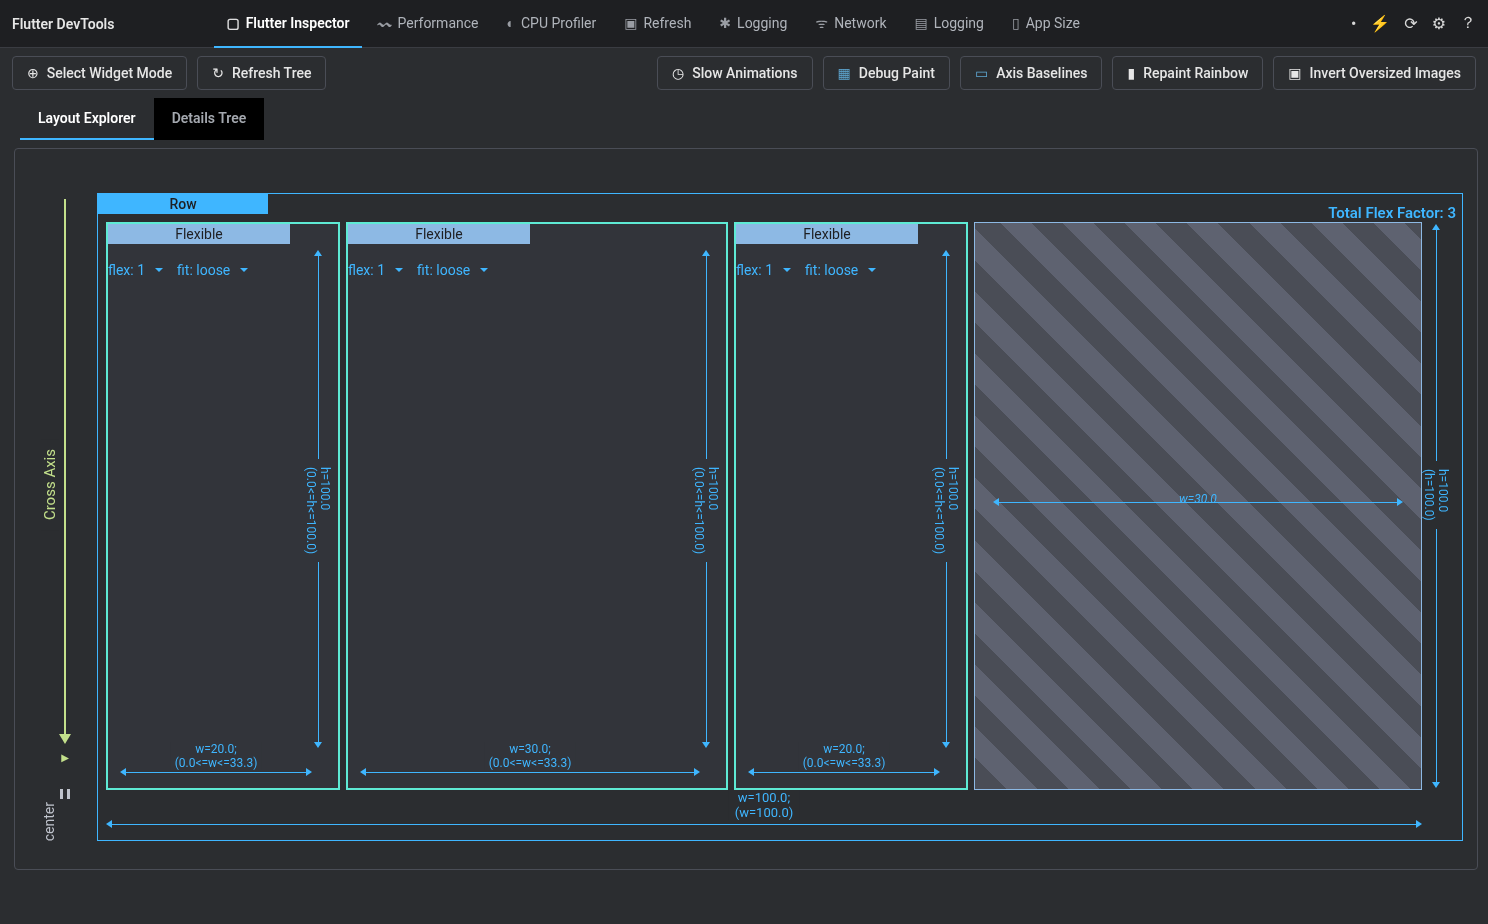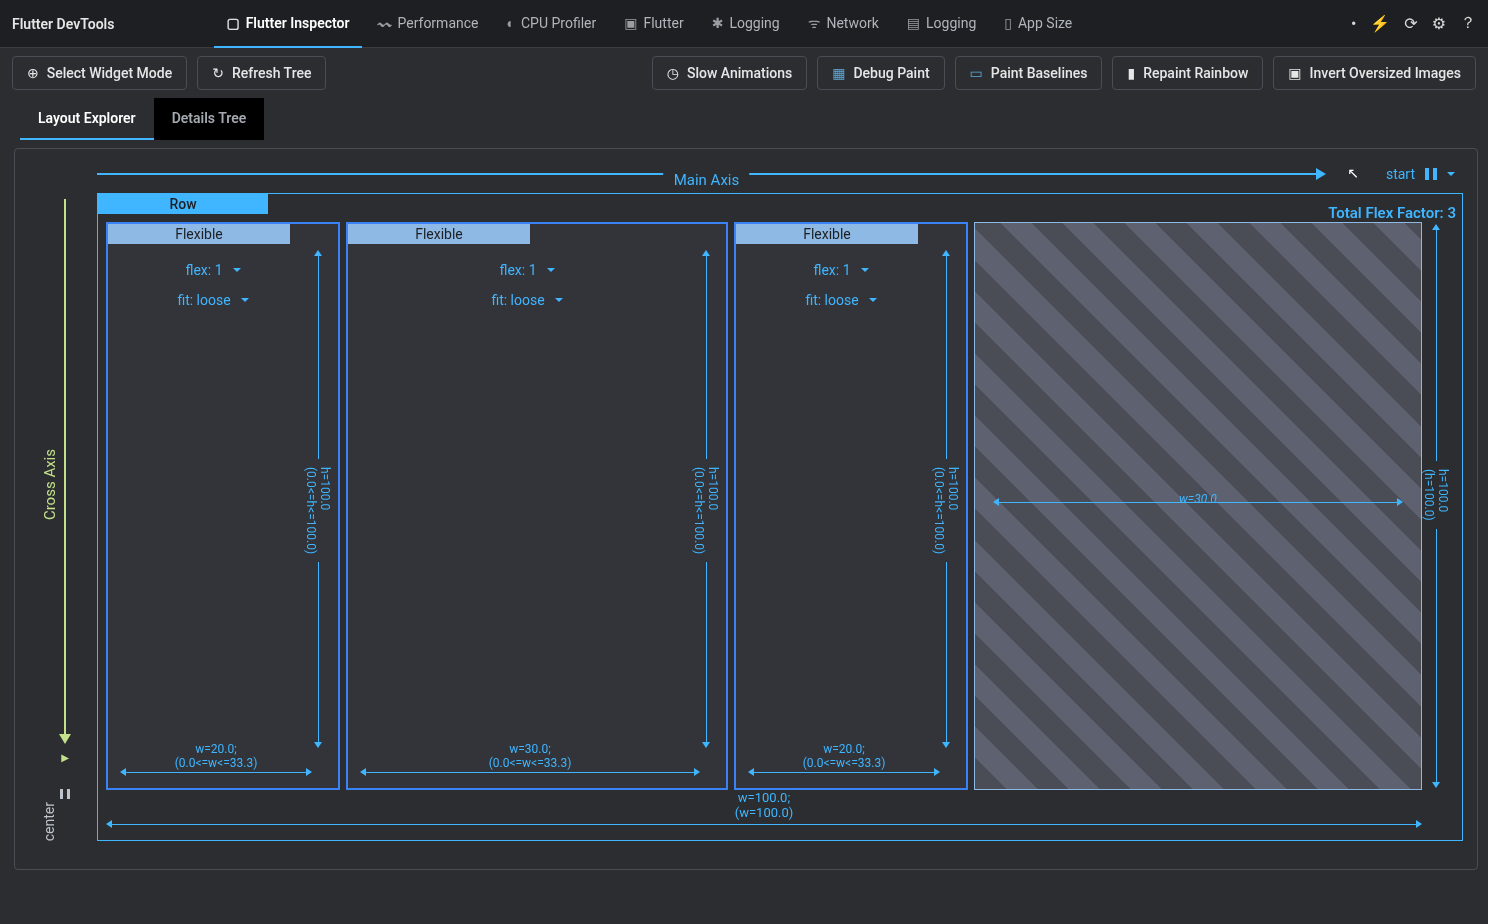--- a/index.html
+++ b/index.html
@@ -257,41 +257,41 @@
   position: absolute;
   top: 28px;
   left: 8px;
   right: 40px;
   bottom: 50px;
   display: flex;
   gap: 6px;
 }
 
 .child {
-  border: 2px solid #3b82f6;
+  border: 2px solid #5eead4;
   position: relative;
   background: #32343a;
 }
 .child-label {
   position: absolute;
   top: 0; left: 0;
   width: 182px;
   background: #8db9e4;
   color: #1e1f22;
   font-size: 14px;
   padding: 2px 0;
   text-align: center;
 }
 .child .ctrls {
   position: absolute;
   top: 38px;
   left: 0; right: 20px;
   text-align: center;
   display: flex;
-  flex-direction: column;
+  flex-direction: row;
   align-items: center;
   gap: 14px;
   color: #3fb6ff;
   font-size: 14px;
 }
 .flex-select, .fit-select {
   display: flex;
   align-items: center;
   gap: 10px;
   cursor: pointer;
@@ -410,21 +410,21 @@
     <div class="nav-tab">
         <span class="icon">〰</span>
         <span>Performance</span>
       </div>
     <div class="nav-tab">
         <span class="icon">◐</span>
         <span>CPU Profiler</span>
       </div>
     <div class="nav-tab">
         <span class="icon">▣</span>
-        <span>Flutter</span>
+        <span>Refresh</span>
       </div>
     <div class="nav-tab">
         <span class="icon">✱</span>
         <span>Logging</span>
       </div>
     <div class="nav-tab">
         <span class="icon">ᯤ</span>
         <span>Network</span>
       </div>
     <div class="nav-tab">
@@ -458,51 +458,39 @@
   <div class="toolbar-btn">
       <span>◷</span>
       <span>Slow Animations</span>
     </div>
   <div class="toolbar-btn">
       <span style="color:#5fa8d3">▦</span>
       <span>Debug Paint</span>
     </div>
   <div class="toolbar-btn">
       <span style="color:#5fa8d3">▭</span>
-      <span>Paint Baselines</span>
+      <span>Axis Baselines</span>
     </div>
   <div class="toolbar-btn">
       <span>▮</span>
       <span>Repaint Rainbow</span>
     </div>
   <div class="toolbar-btn">
       <span>▣</span>
       <span>Invert Oversized Images</span>
     </div>
 </div>
 
 <div class="subtabs">
   <div class="subtab active">Layout Explorer</div>
   <div class="subtab">Details Tree</div>
 </div>
 
 <div class="panel">
 
-  <div class="axis-row">
-    <div class="main-axis-line">
-      <div class="main-axis-label">Main Axis</div>
-    </div>
-    <div class="main-axis-arrow"></div>
-    <div class="axis-controls">
-      <span>start</span>
-      <span class="cursor-white">↖</span>
-      <span class="pause-icon"></span>
-      <span class="dropdown-arrow"></span>
-    </div>
-  </div>
 
   <div class="cross-axis">
     <div class="cross-axis-line"></div>
     <div class="cross-axis-label">Cross Axis</div>
     <div class="cross-axis-arrow"></div>
     <div class="cross-play">▶</div>
     <div class="cross-pause"></div>
     <div class="cross-center">center</div>
   </div>
 

